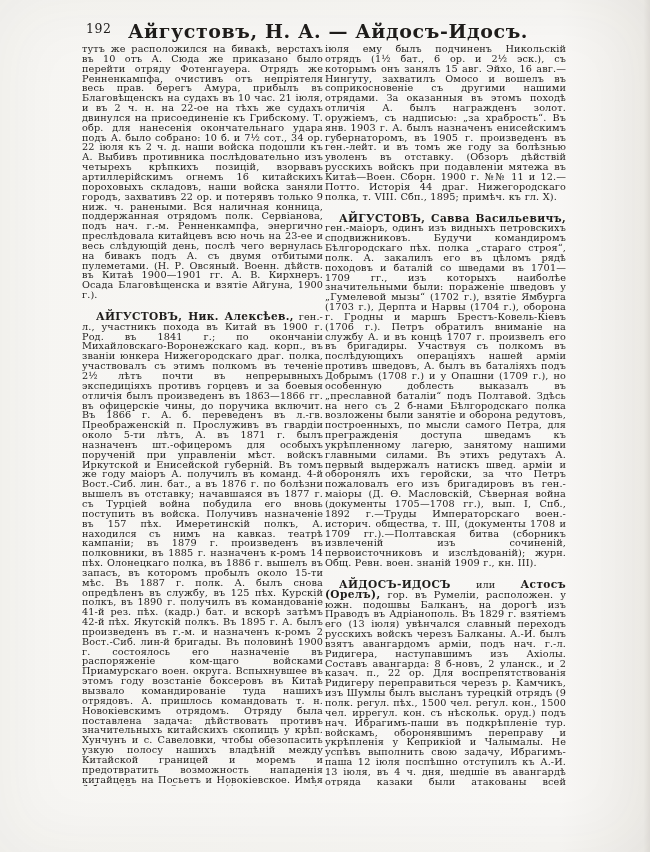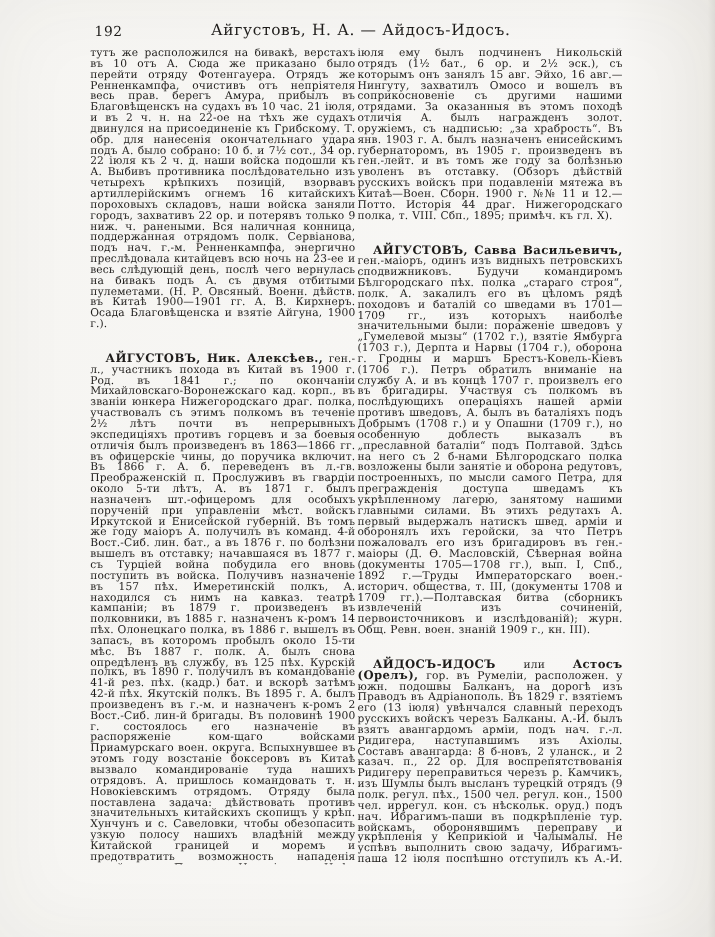--- a/index.html
+++ b/index.html
@@ -29,22 +29,22 @@
     position: absolute;
     left: 4px;
     top: 1px;
     font-size: 12.5px;
     letter-spacing: 0.5px;
     text-align: center;
   }
   .runtitle {
     display: block;
     text-align: center;
-    font-size: 14px;
-    font-weight: normal;
+    font-size: 19px;
+    font-weight: bold;
     letter-spacing: 0.6px;
     white-space: nowrap;
   }
   .cols {
     position: absolute;
     top: 44px;
     left: 82px;
     width: 492px;
     height: 742px;
     display: flex;
@@ -59,21 +59,21 @@
     line-height: 9.85px;
     letter-spacing: 0.12px;
     word-spacing: 0.3px;
   }
   .para {
     margin: 0;
     padding: 0;
     text-indent: 0;
   }
   .para.entry {
-    margin-top: 22px;
+    margin-top: 12px;
     text-indent: 14px;
   }
   .run-b {
     font-weight: bold;
     font-size: 10.6px;
     letter-spacing: 0.35px;
   }
   .run-i {
   }
 </style>

